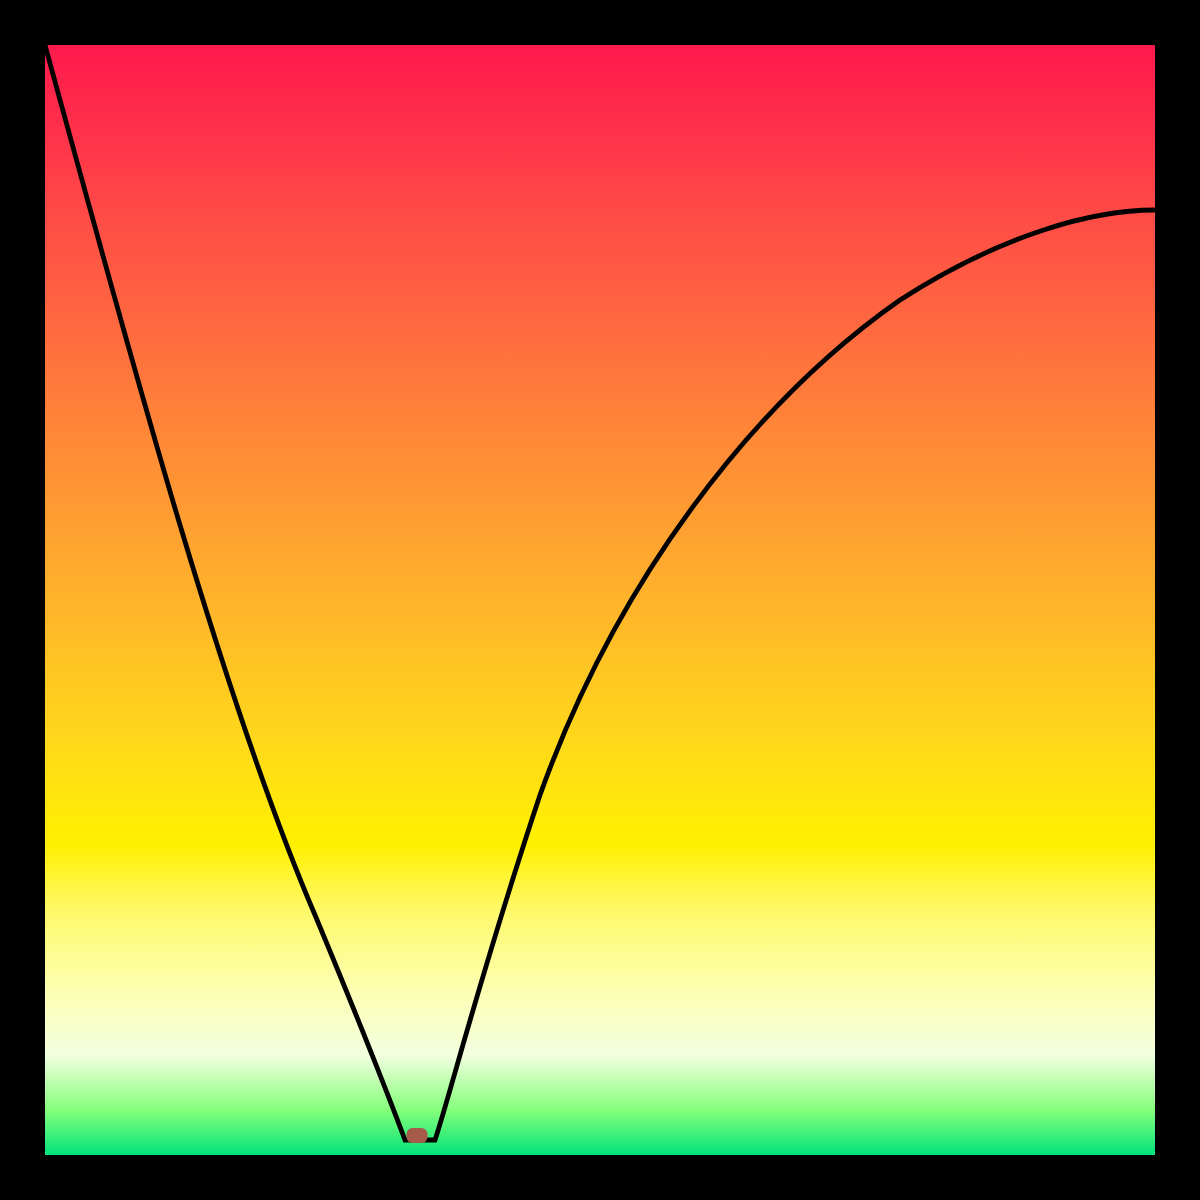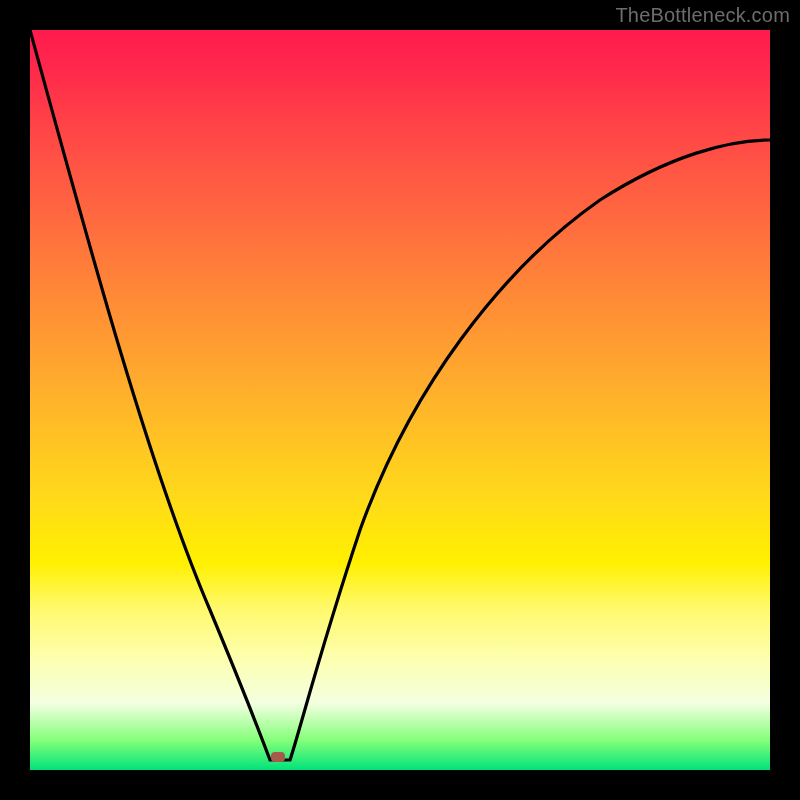--- a/index.html
+++ b/index.html
@@ -73,14 +73,13 @@
       <path d="M 0 0
                C 60 220, 120 440, 180 580
                C 205 640, 225 690, 240 730
                L 260 730
                C 270 700, 290 620, 330 500
                C 380 360, 470 240, 570 170
                C 640 125, 700 110, 740 110" fill="none" stroke="#000" stroke-width="3.2" stroke-linecap="round"></path>
     </svg>
     <div class="marker" style="left: calc(0.335 * 740px - 7px); top: calc(0.983 * 740px - 5px);"></div>
   </div>
-  <div class="watermark">TheBottleneck.com</div>
 </div>
 
 </body></html>

